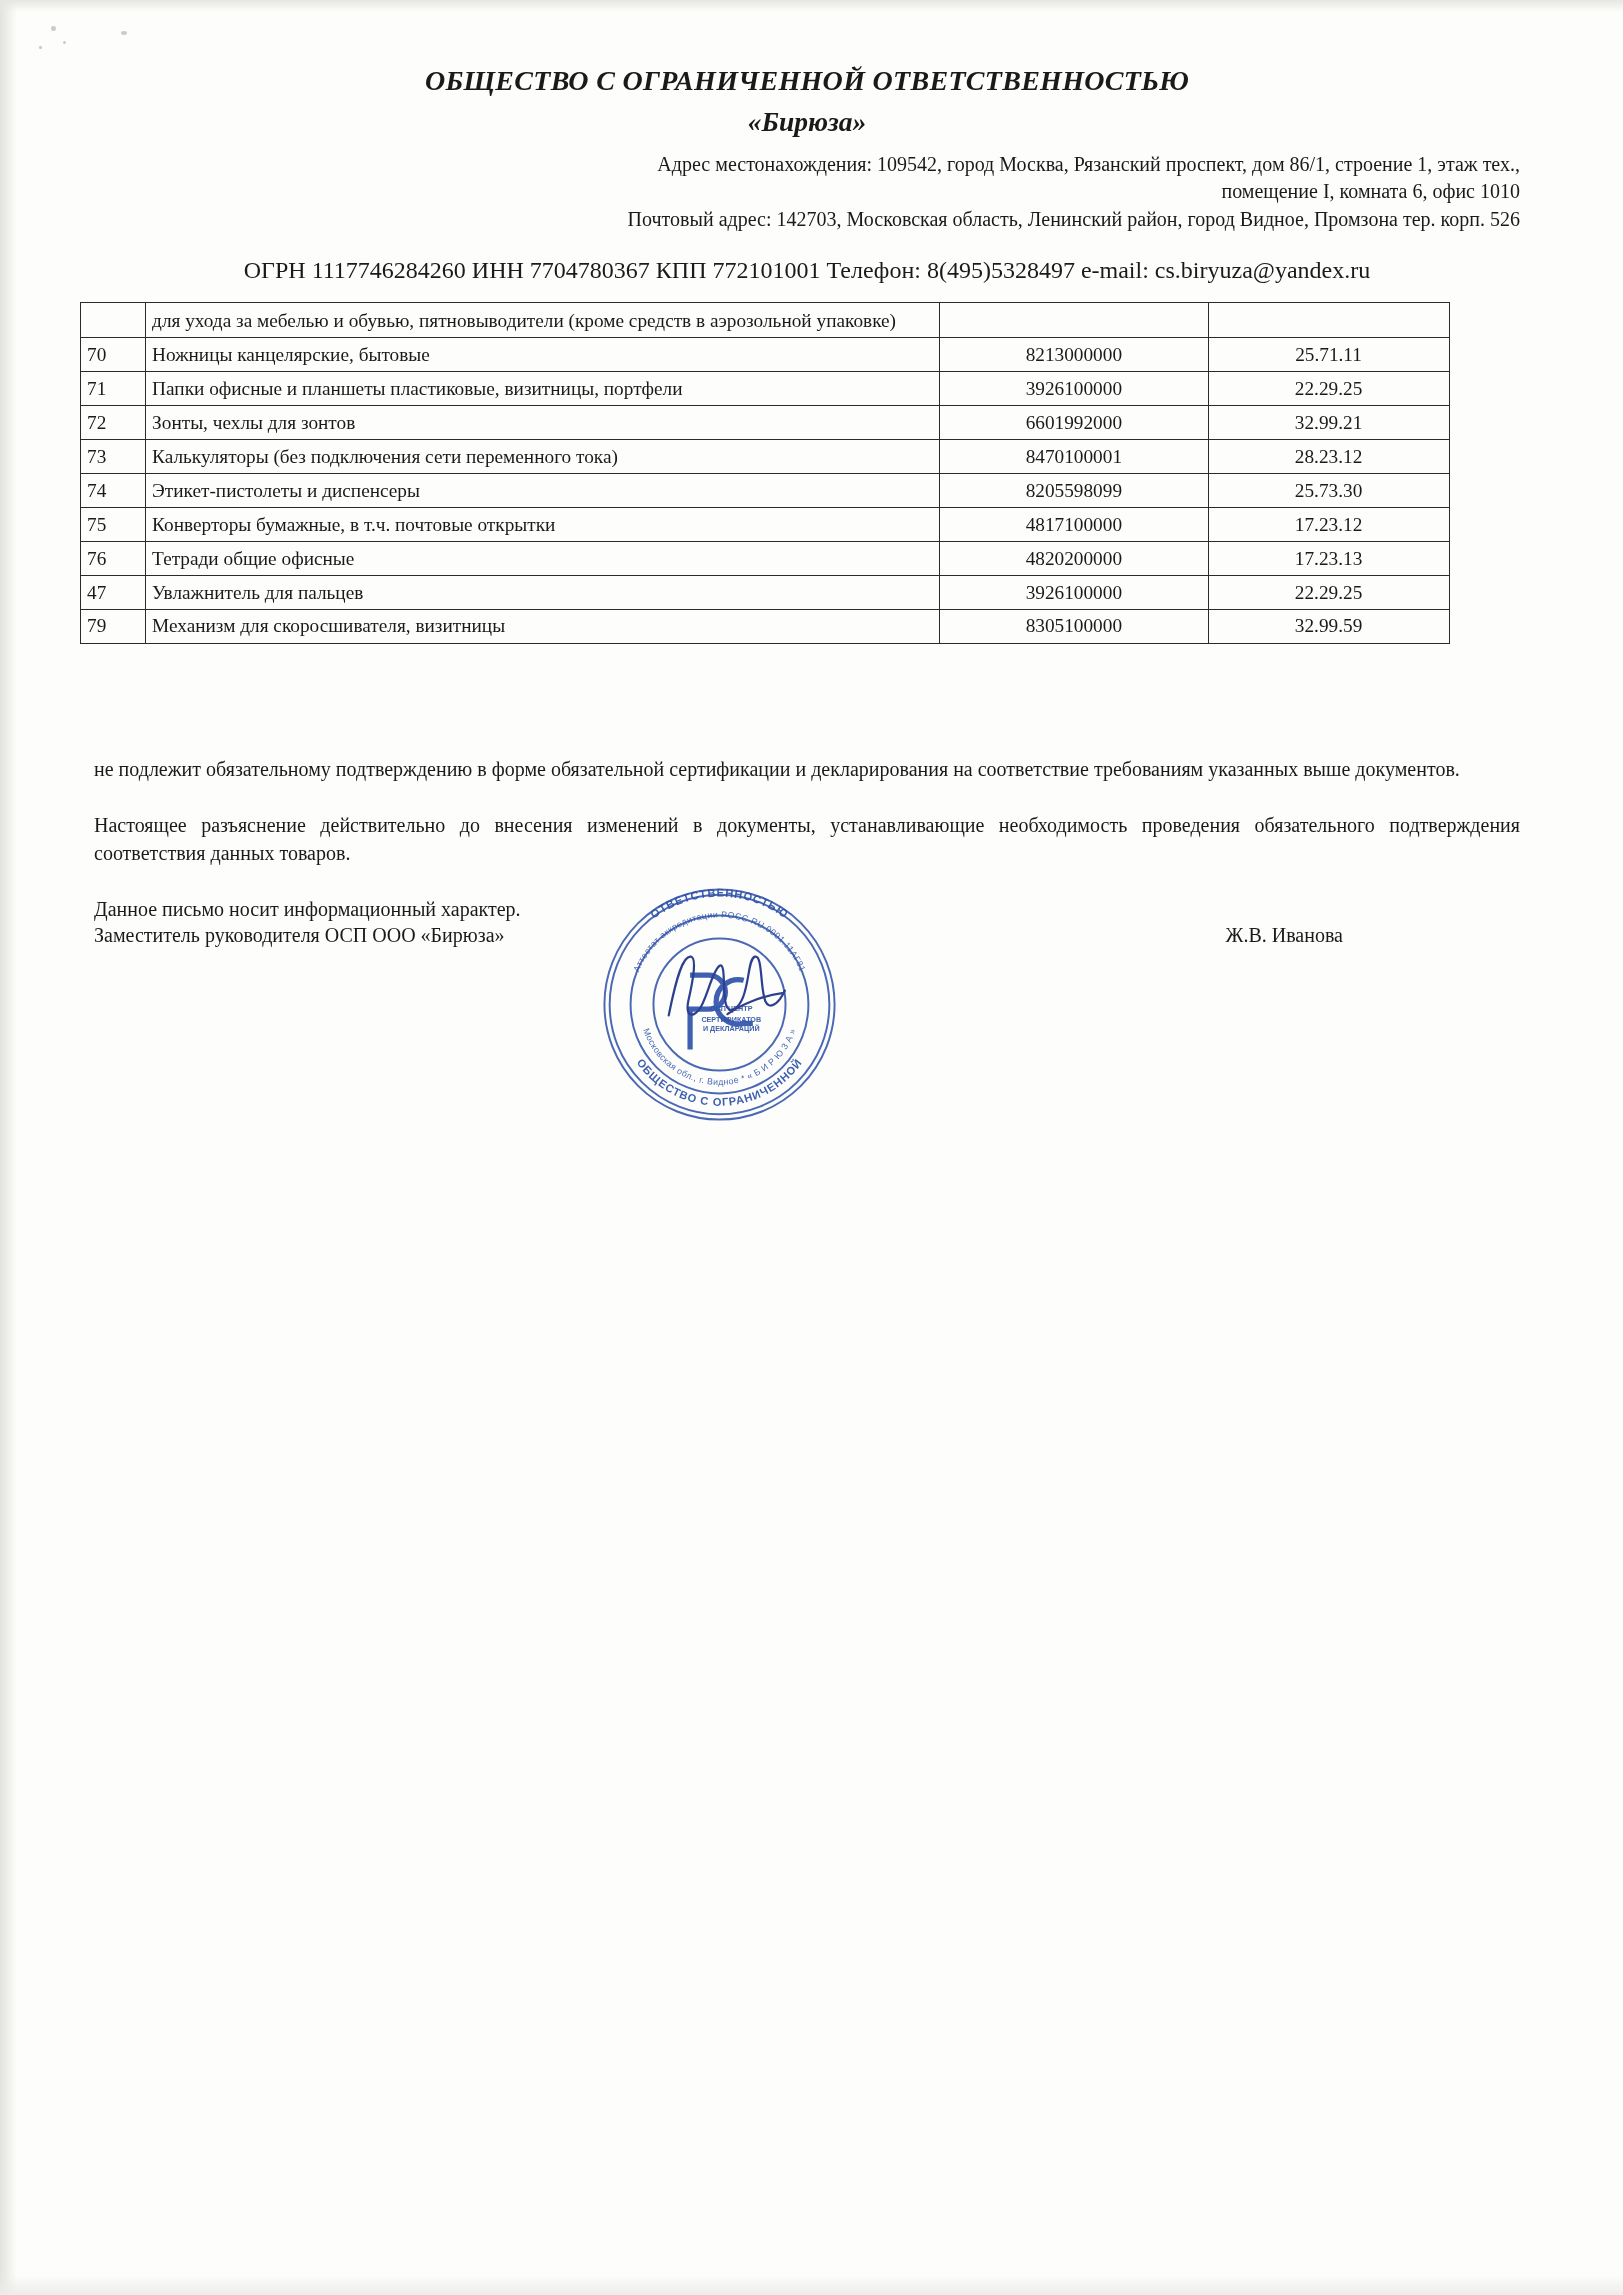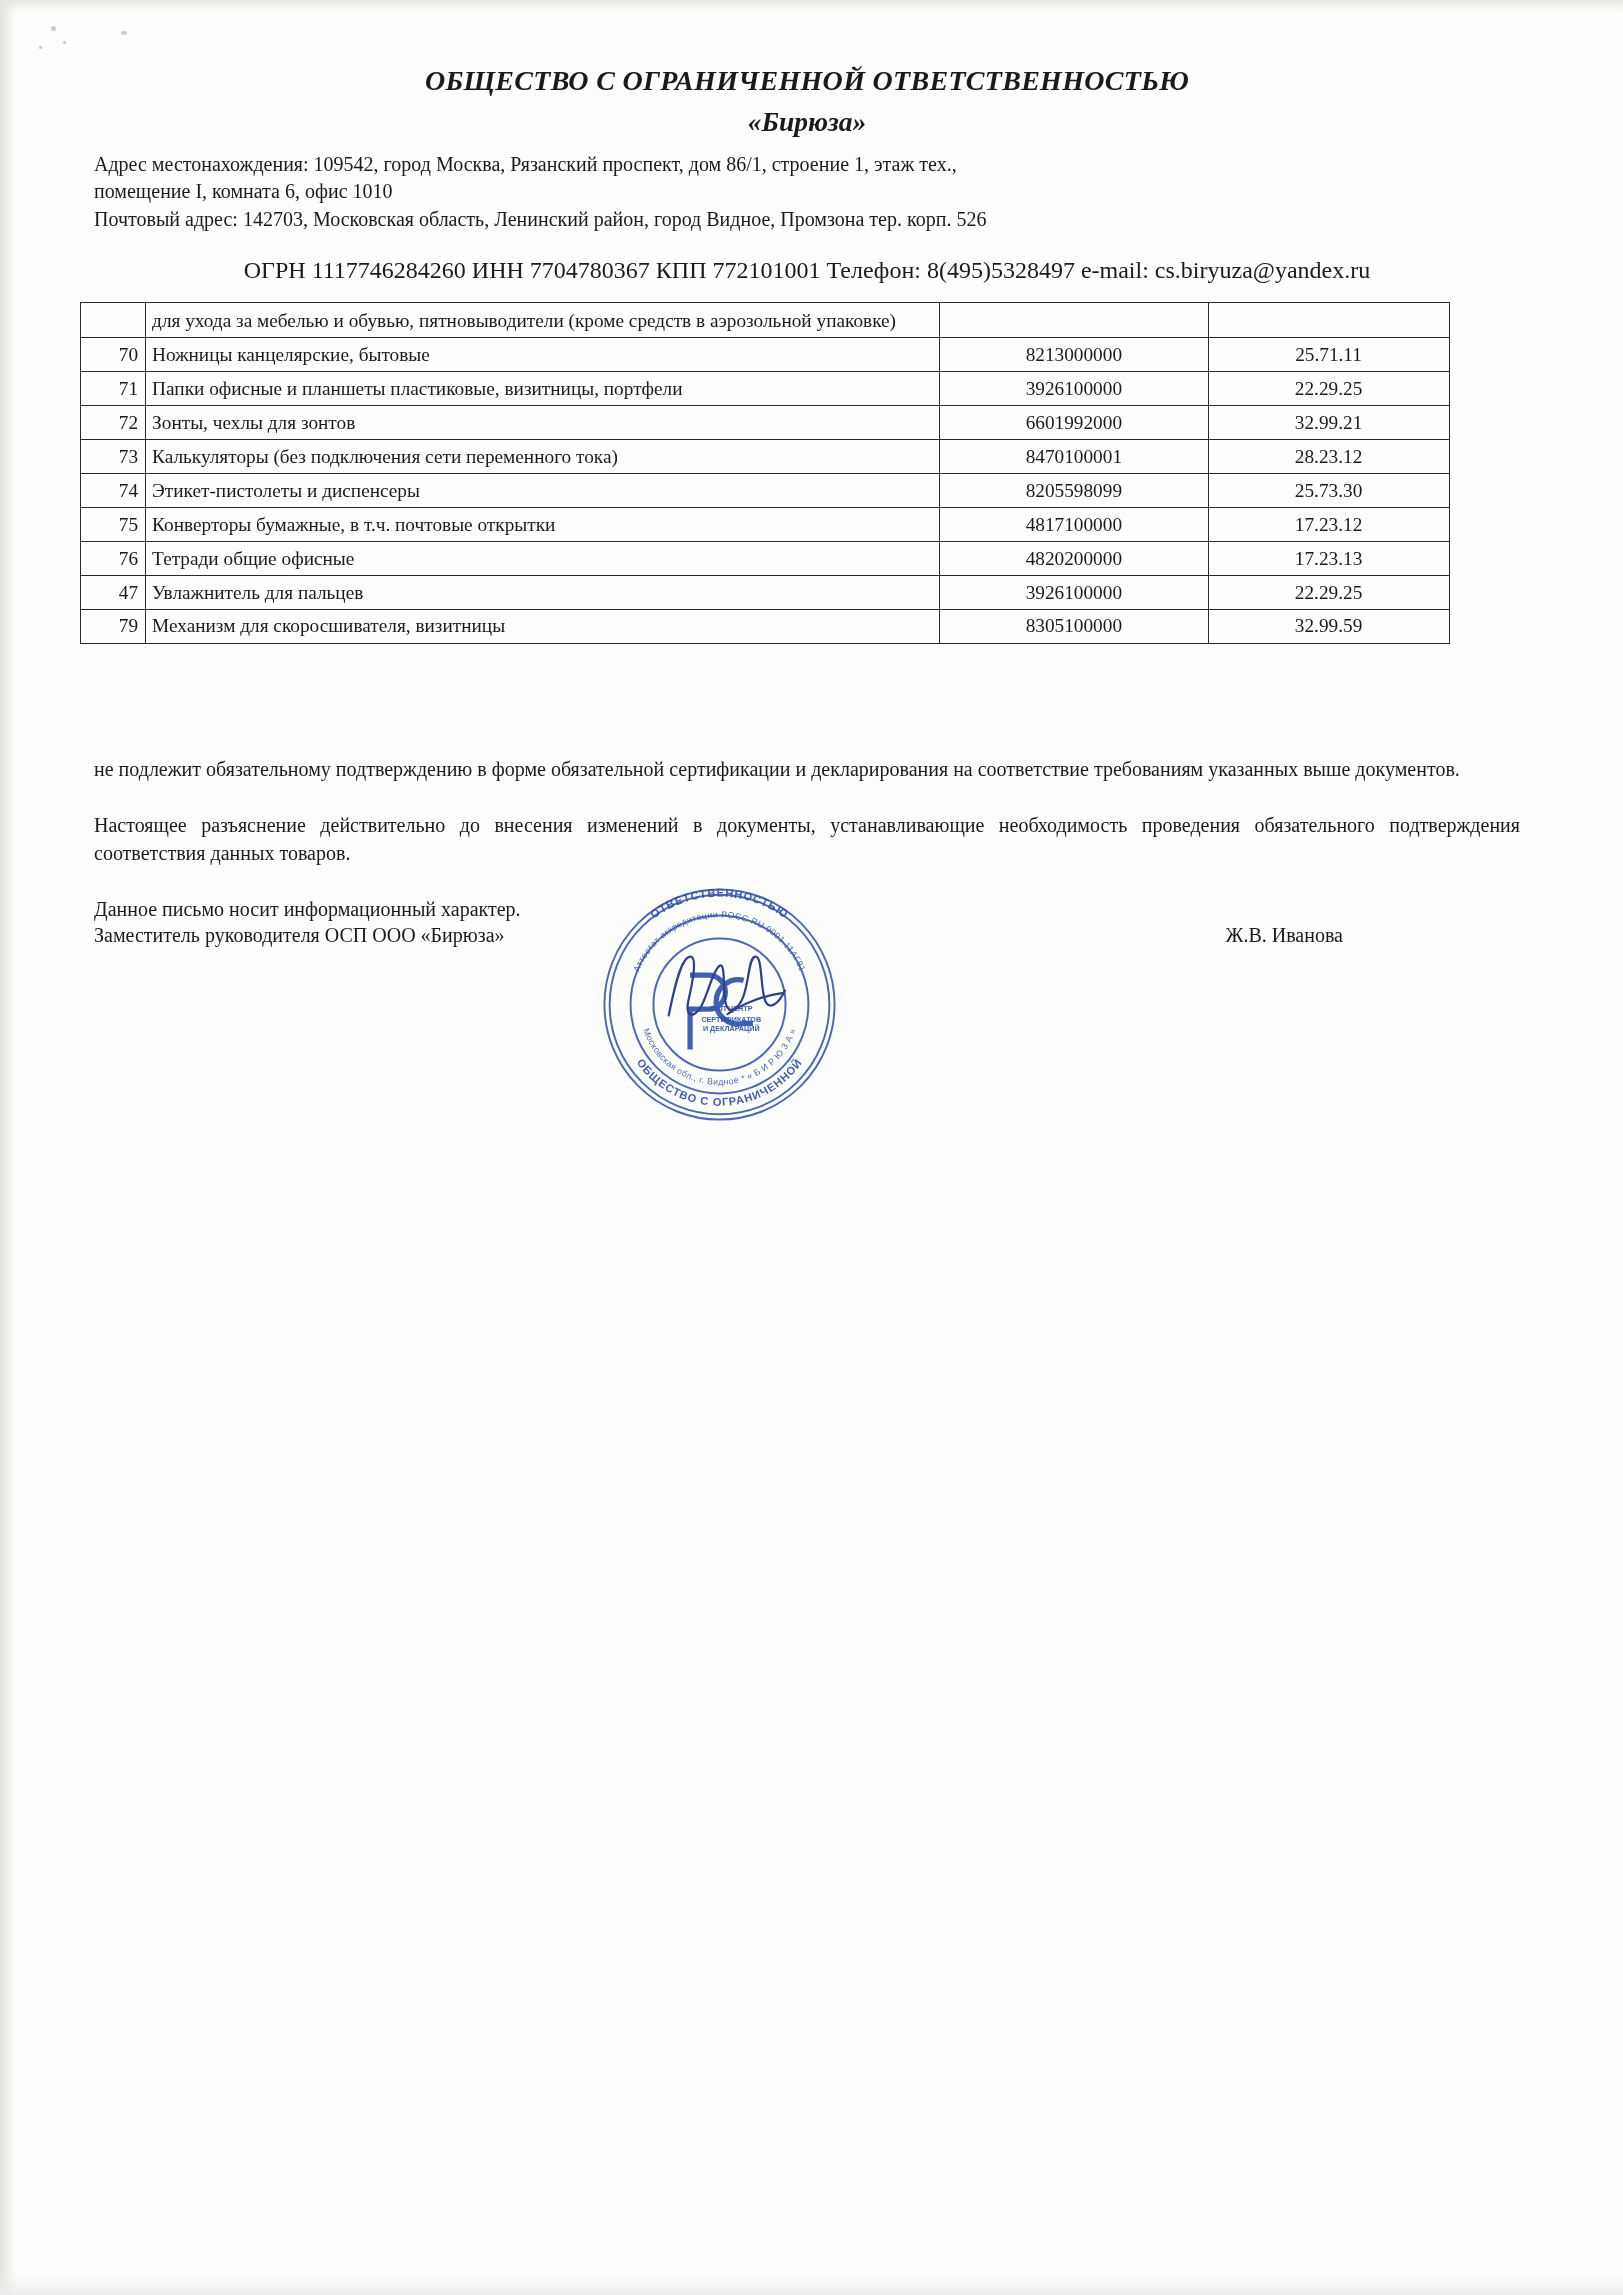--- a/index.html
+++ b/index.html
@@ -65,21 +65,21 @@
     line-height: 1.25;
   }
   .org-name {
     text-align: center;
     font-weight: bold;
     font-style: italic;
     font-size: 27.5px;
     margin-top: 7.9px;
   }
   .addr-block {
-    text-align: left;
+    text-align: right;
     font-size: 20px;
     line-height: 1.35;
     margin-top: 13px;
   }
   .addr-block .line { display: block; }
   .addr-post { margin-top: 1.3px; }
 
   .reg-block {
     text-align: center;
     font-size: 24px;
@@ -96,21 +96,21 @@
     font-size: 19.3px;
   }
   table.goods td {
     border: 1px solid #2a2a2a;
     padding: 3.3px 6.5px 4.6px 6.5px;
     vertical-align: top;
     line-height: 1.3;
   }
   td.c-num {
     width: 48px;
-    text-align: right;
+    text-align: left;
     white-space: nowrap;
   }
   td.c-name {
     width: 744px;
   }
   td.c-tnved {
     width: 242px;
     text-align: center;
   }
   td.c-okpd {

